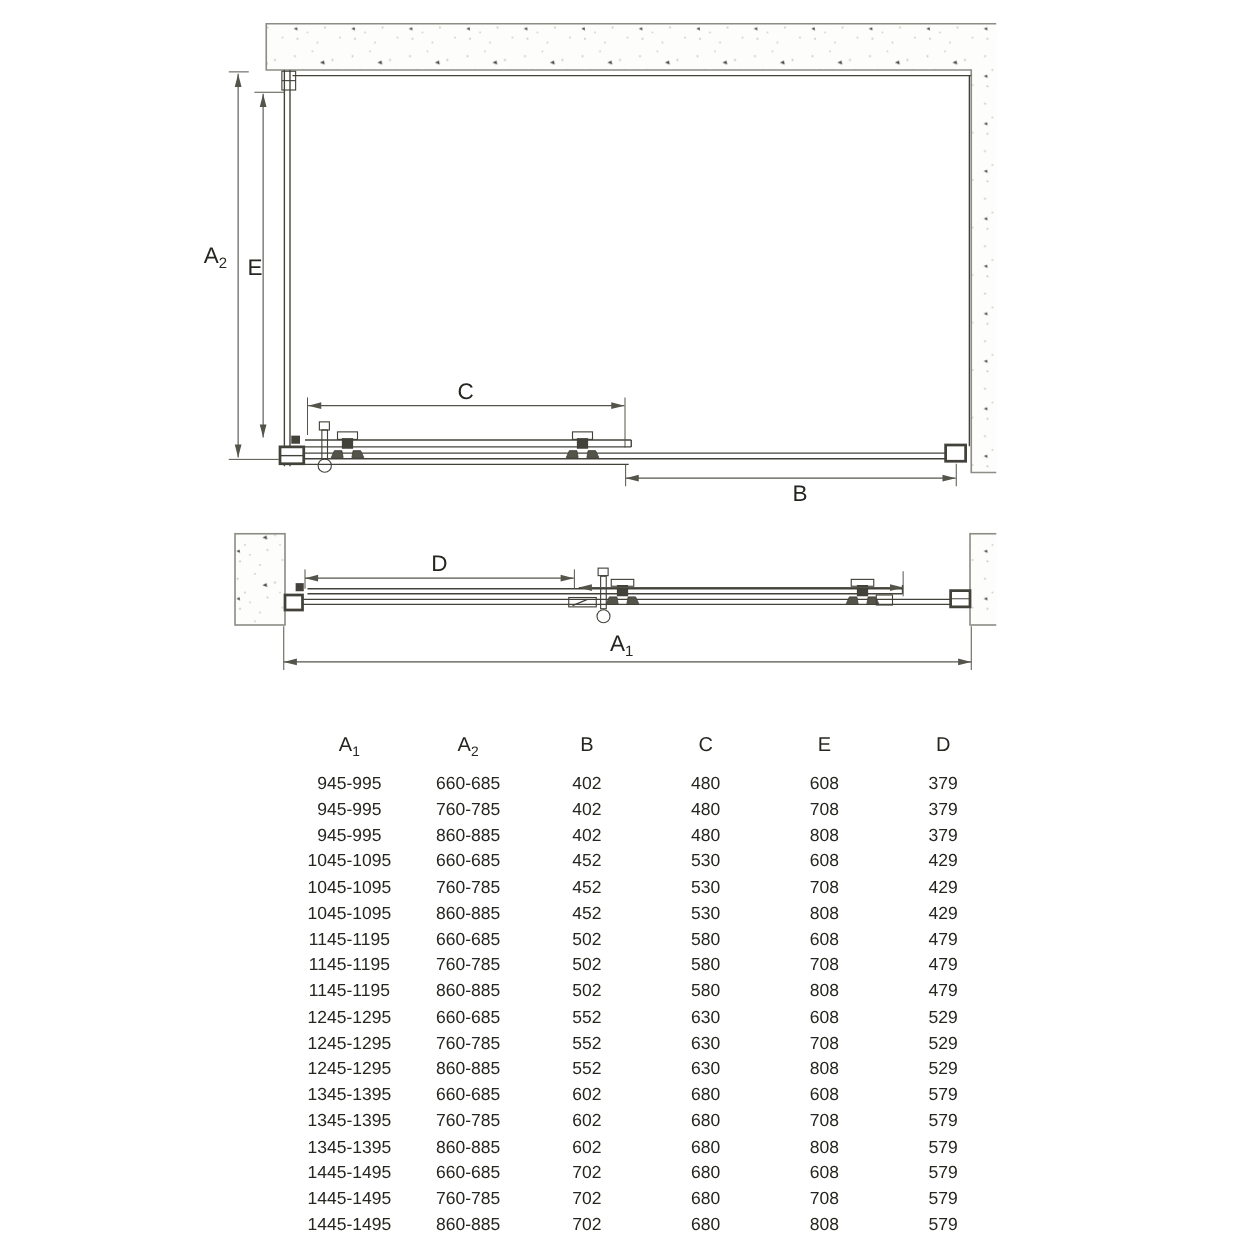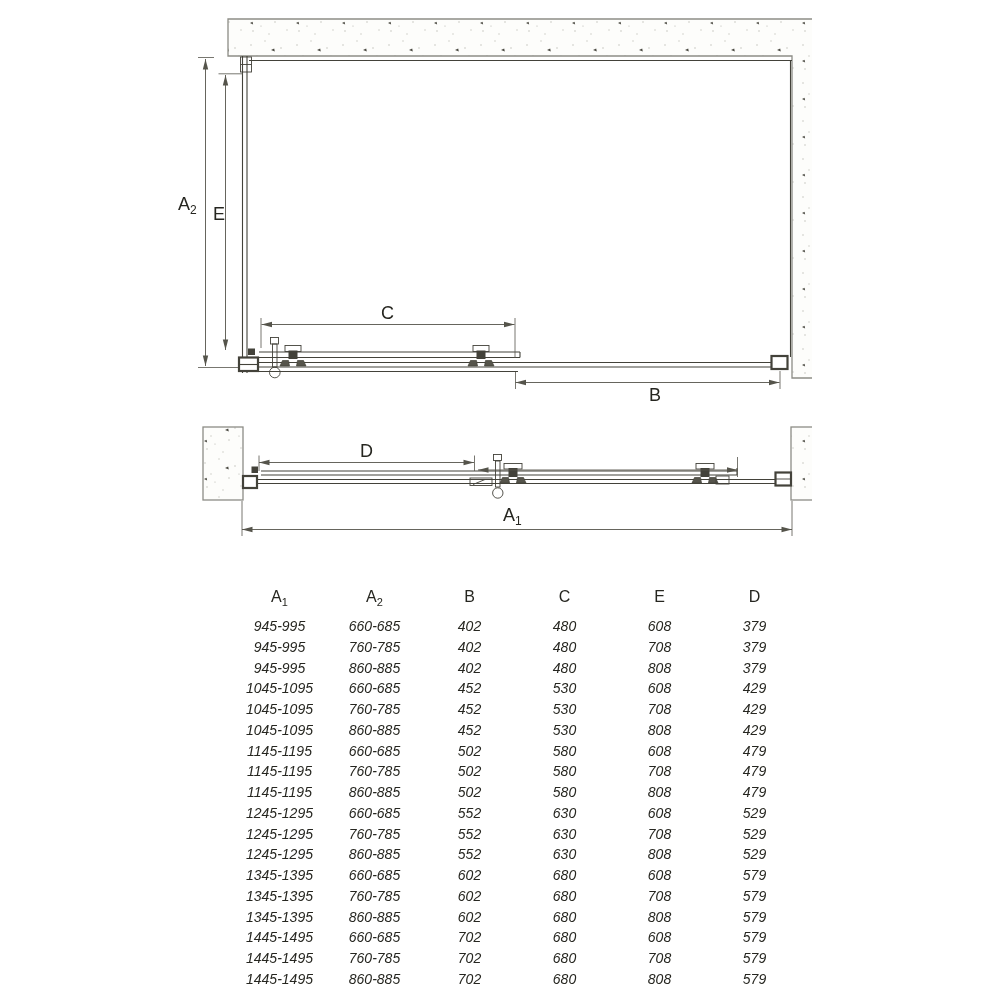--- a/index.html
+++ b/index.html
@@ -1,21 +1,21 @@
 <!DOCTYPE html>
 <html style="--line: #43423a; --dim-line: #55544b; --wall-stroke: #8d8d86; --wall-fill: #fdfdfb; --speckle: #c7c7c0; --speckle-dark: #4b4a42; --text: #262620; --background: #ffffff;"><head>
 <meta charset="utf-8">
 <style>
   :root{
     --line:#43423a; --dim-line:#55544b; --wall-stroke:#8d8d86; --wall-fill:#fdfdfb;
     --speckle:#c7c7c0; --speckle-dark:#4b4a42; --text:#262620; --background:#ffffff;
   }
   html,body{margin:0;padding:0;}
   body{font-family:"Liberation Sans",sans-serif;background:var(--background);}
-  .canvas{position:relative;width:797px;height:1000px;background:var(--background);overflow:hidden;padding-left:15px;}
+  .canvas{position:relative;width:797px;height:1000px;background:var(--background);overflow:hidden;}
 
   
   svg{display:block;}
   .wallpat{fill:url(#concretePattern);stroke:var(--wall-stroke);stroke-width:1.3;}
   .ln{stroke:var(--line);stroke-width:1.1;fill:none;}
   .ln-thin{stroke:var(--line);stroke-width:0.9;fill:none;}
   .thick{stroke:var(--line);stroke-width:2.2;fill:#ffffff;}
   .dark{fill:var(--line);stroke:none;}
   .graydark{fill:var(--dim-line);stroke:var(--line);stroke-width:0.7;}
   .dim{stroke:var(--dim-line);stroke-width:0.9;fill:none;}
@@ -23,21 +23,21 @@
   .arrowhead{fill:var(--dim-line);stroke:none;}
   .dimlabel{font-family:"Liberation Sans",sans-serif;font-size:18px;fill:var(--text);}
   .dimlabel .sub{font-size:12px;}
 
   
   .spec-table{position:absolute;left:232px;top:585px;color:var(--text);}
   .thead,.tr{display:grid;grid-template-columns:repeat(6,95px);}
   .thead{height:24px;margin-bottom:7px;}
   .th{text-align:center;font-size:16px;line-height:24px;}
   .th sub{font-size:11px;line-height:0;}
-  .tr{height:20.78px;font-style:italic;}
+  .tr{height:20.78px;}
   .td{text-align:center;font-size:14px;line-height:20.78px;white-space:nowrap;}
 </style>
 </head>
 <body>
 
 <div class="canvas">
 
   <svg width="1000" height="575" viewBox="0 0 1000 575">
     <defs>
       <pattern id="concretePattern" width="46" height="38" patternUnits="userSpaceOnUse">

